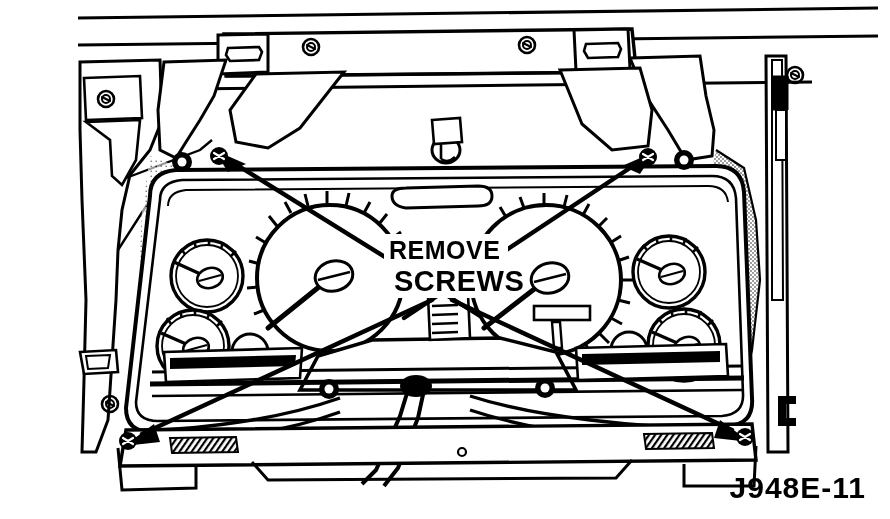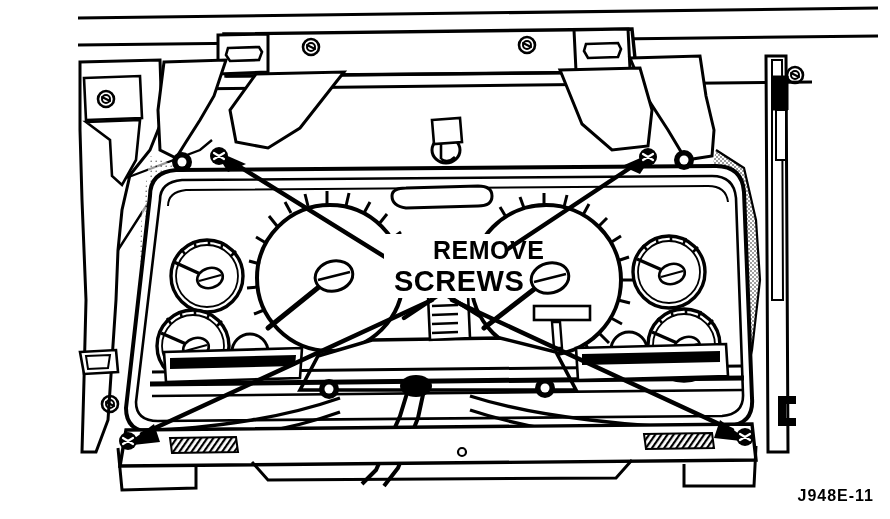--- a/index.html
+++ b/index.html
@@ -1,22 +1,22 @@
 <!DOCTYPE html>
 <html><head>
 <meta charset="utf-8">
 <style>
   html,body{margin:0;padding:0;background:#ffffff;}
   body{width:890px;height:519px;overflow:hidden;
        font-family:"Liberation Sans",sans-serif;}
   #stage{position:relative;width:890px;height:519px;background:#fff;}
   #art{position:absolute;left:0;top:0;}
   .cap{position:absolute;font-weight:bold;color:#000;letter-spacing:.5px;}
-  #figno{right:16px;bottom:14px;font-size:16px;letter-spacing:1px;margin-left:18px;}
-  #lbl1{left:389px;top:236px;font-size:25px;margin-left:44px;}
+  #figno{right:24px;bottom:14px;font-size:30px;letter-spacing:1px;margin-left:18px;}
+  #lbl1{left:389px;top:236px;font-size:25px;}
   #lbl2{left:394px;top:265px;font-size:29px;}
 </style>
 </head>
 <body>
 
 <div id="stage">
 
   <svg id="art" width="890" height="519" viewBox="0 0 890 519">
     <defs>
       <pattern id="stipple" width="4" height="4" patternUnits="userSpaceOnUse">

